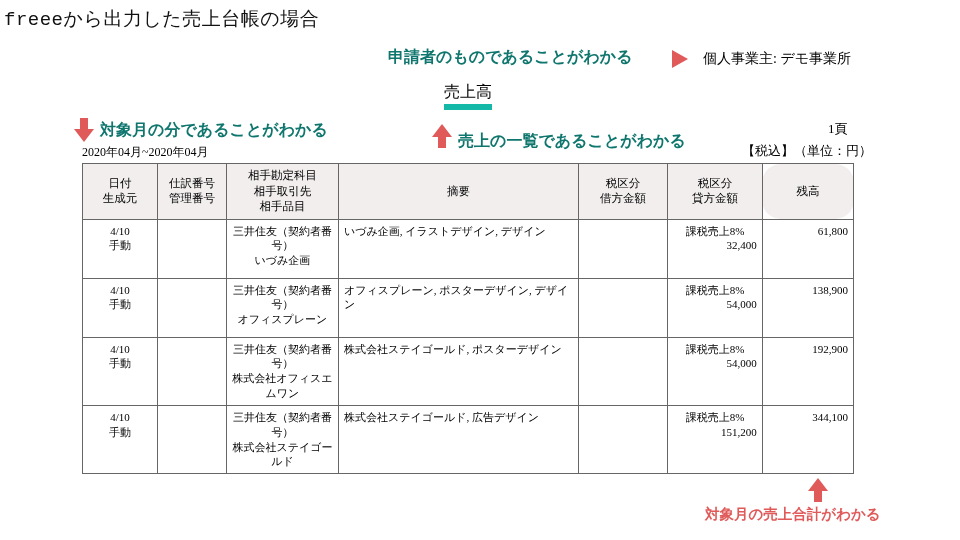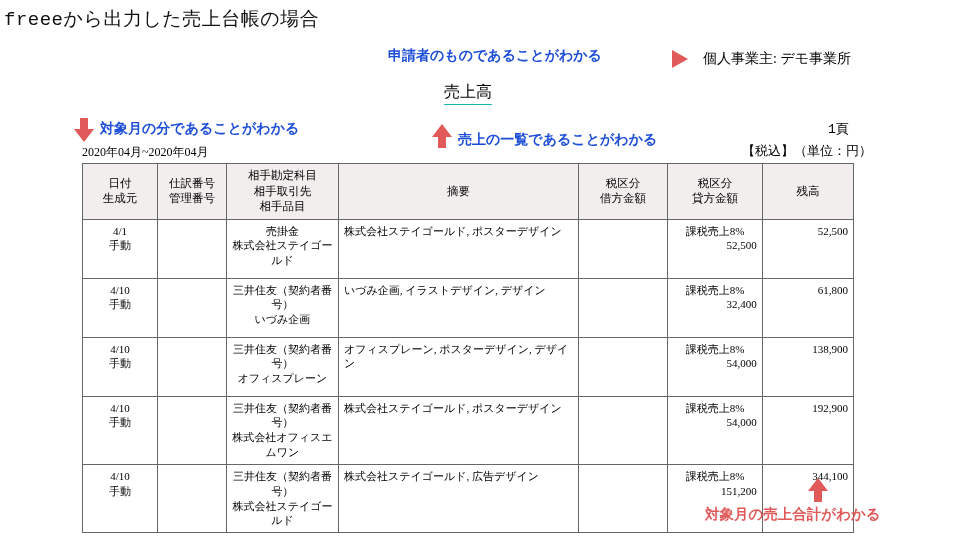--- a/index.html
+++ b/index.html
@@ -22,24 +22,24 @@
     top: 6px;
     font-family: Liberation Mono, monospace;
     font-size: 19px;
     letter-spacing: 0.5px;
     color: #111;
   }
 
   
   .annot {
     position: absolute;
-    color: #1d4ed8;
+    color: #0f766e;
     font-family: "DejaVu Sans", sans-serif;
     font-weight: bold;
-    font-size: 14px;
+    font-size: 16px;
     white-space: nowrap;
   }
 
   .arrow-right {
     position: absolute;
     width: 0;
     height: 0;
     border-top: 9px solid transparent;
     border-bottom: 9px solid transparent;
     border-left: 16px solid #e05a5a;
@@ -78,30 +78,29 @@
     font-size: 14px;
     font-family: "Liberation Serif", serif;
     white-space: nowrap;
   }
 
   .doc-heading {
     position: absolute;
     left: 444px;
     top: 82px;
     font-size: 16px;
-    border-bottom: 1px solid #14b8a6;
+    border-bottom: 6px solid #14b8a6;
     padding-bottom: 1px;
   }
 
   .page-no {
     position: absolute;
     left: 828px;
     top: 120px;
     font-size: 13px;
-    font-family: Liberation Mono, monospace;
   }
 
   .period {
     position: absolute;
     left: 82px;
     top: 144px;
     font-size: 12px;
     white-space: nowrap;
   }
 
@@ -136,21 +135,21 @@
     font-weight: normal;
     height: 44px;
     font-size: 11.5px;
   }
   .c-date   { width: 68px;  text-align: center; }
   .c-num    { width: 62px;  text-align: center; }
   .c-acct   { width: 108px; text-align: center; }
   .c-desc   { width: 248px; text-align: left; font-family: Liberation Serif, serif; }
   .c-debit  { width: 84px;  text-align: center; }
   .c-credit { width: 88px;  text-align: right; }
-  .c-bal    { width: 84px;  text-align: right; }
+  .c-bal    { width: 84px;  text-align: right; border-radius: 19px; }
 
   table.ledger tbody td { height: 50px; }
   .amt { display: block; text-align: right; }
   .amt-label { display: block; text-align: center; }
 
   .hl { white-space: pre-line; }
 
   .bottom-note {
     position: absolute;
     left: 705px;
@@ -199,34 +198,20 @@
       <th class="c-desc hl">摘要</th>
       <th class="c-debit hl">税区分
 借方金額</th>
       <th class="c-credit hl">税区分
 貸方金額</th>
       <th class="c-bal hl">残高</th>
     </tr>
   </thead>
   <tbody>
     <tr>
-      <td class="c-date hl">4/1
-手動</td>
-      <td class="c-num"></td>
-      <td class="c-acct hl">売掛金
-株式会社ステイゴールド</td>
-      <td class="c-desc">株式会社ステイゴールド, ポスターデザイン</td>
-      <td class="c-debit"></td>
-      <td class="c-credit">
-        <span class="amt-label">課税売上8%</span>
-        <span class="amt">52,500</span>
-      </td>
-      <td class="c-bal">52,500</td>
-    </tr>
-    <tr>
       <td class="c-date hl">4/10
 手動</td>
       <td class="c-num"></td>
       <td class="c-acct hl">三井住友（契約者番号）
 いづみ企画</td>
       <td class="c-desc">いづみ企画, イラストデザイン, デザイン</td>
       <td class="c-debit"></td>
       <td class="c-credit">
         <span class="amt-label">課税売上8%</span>
         <span class="amt">32,400</span>

